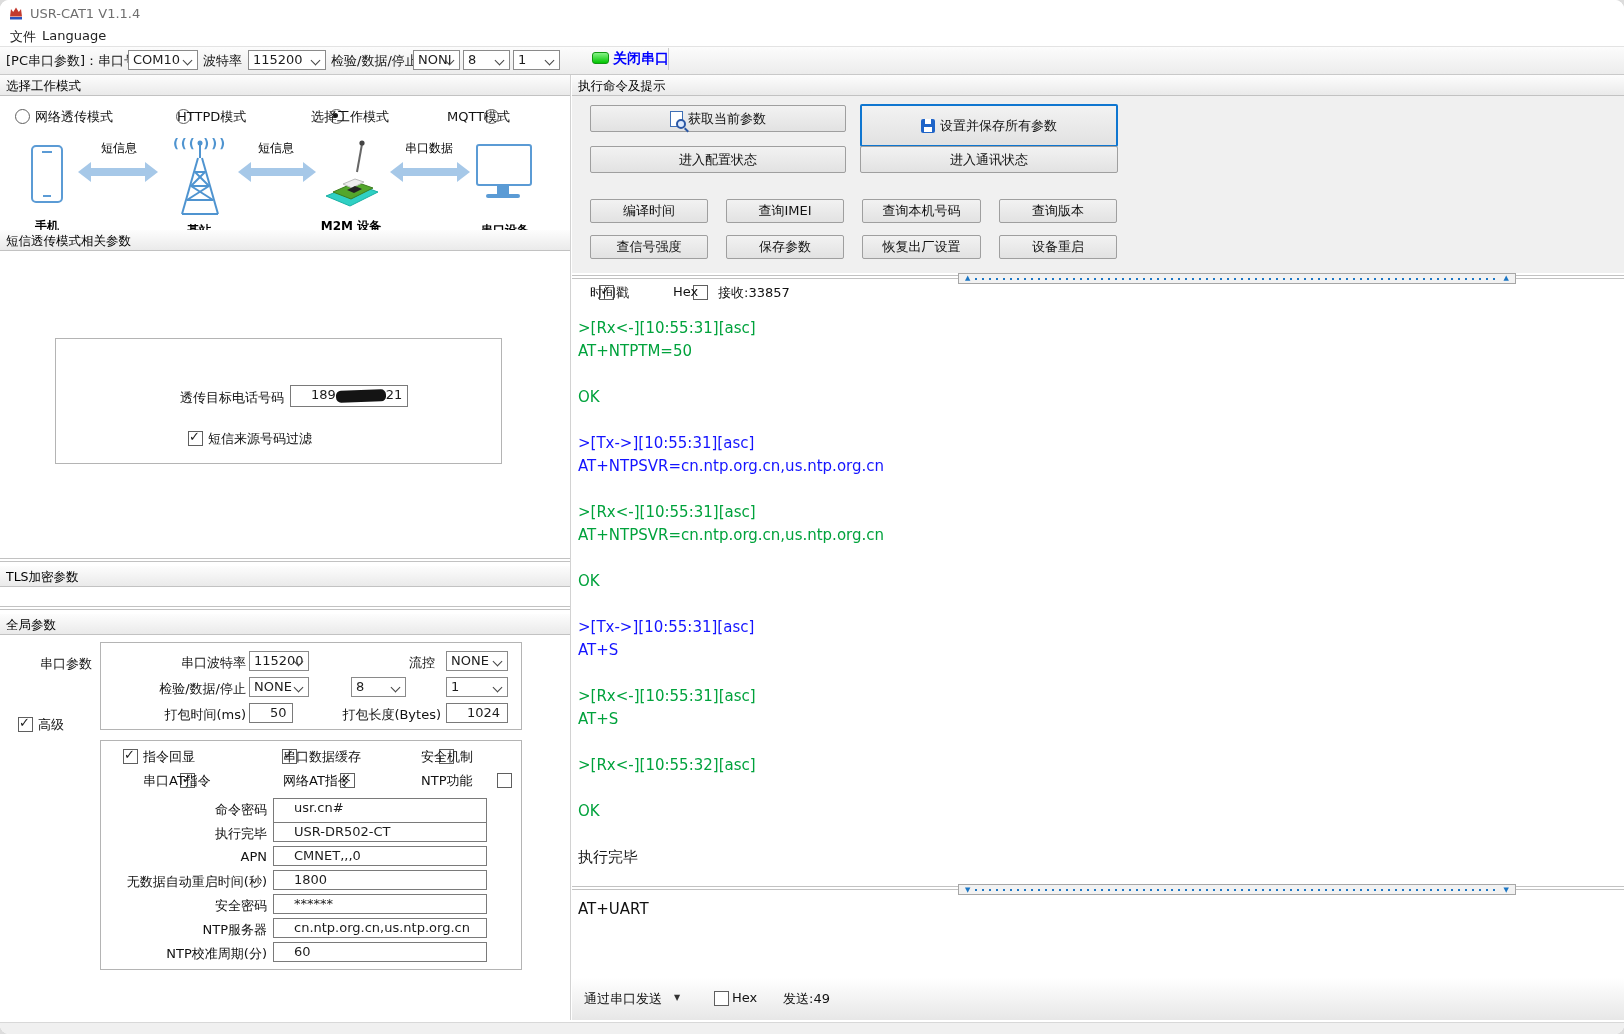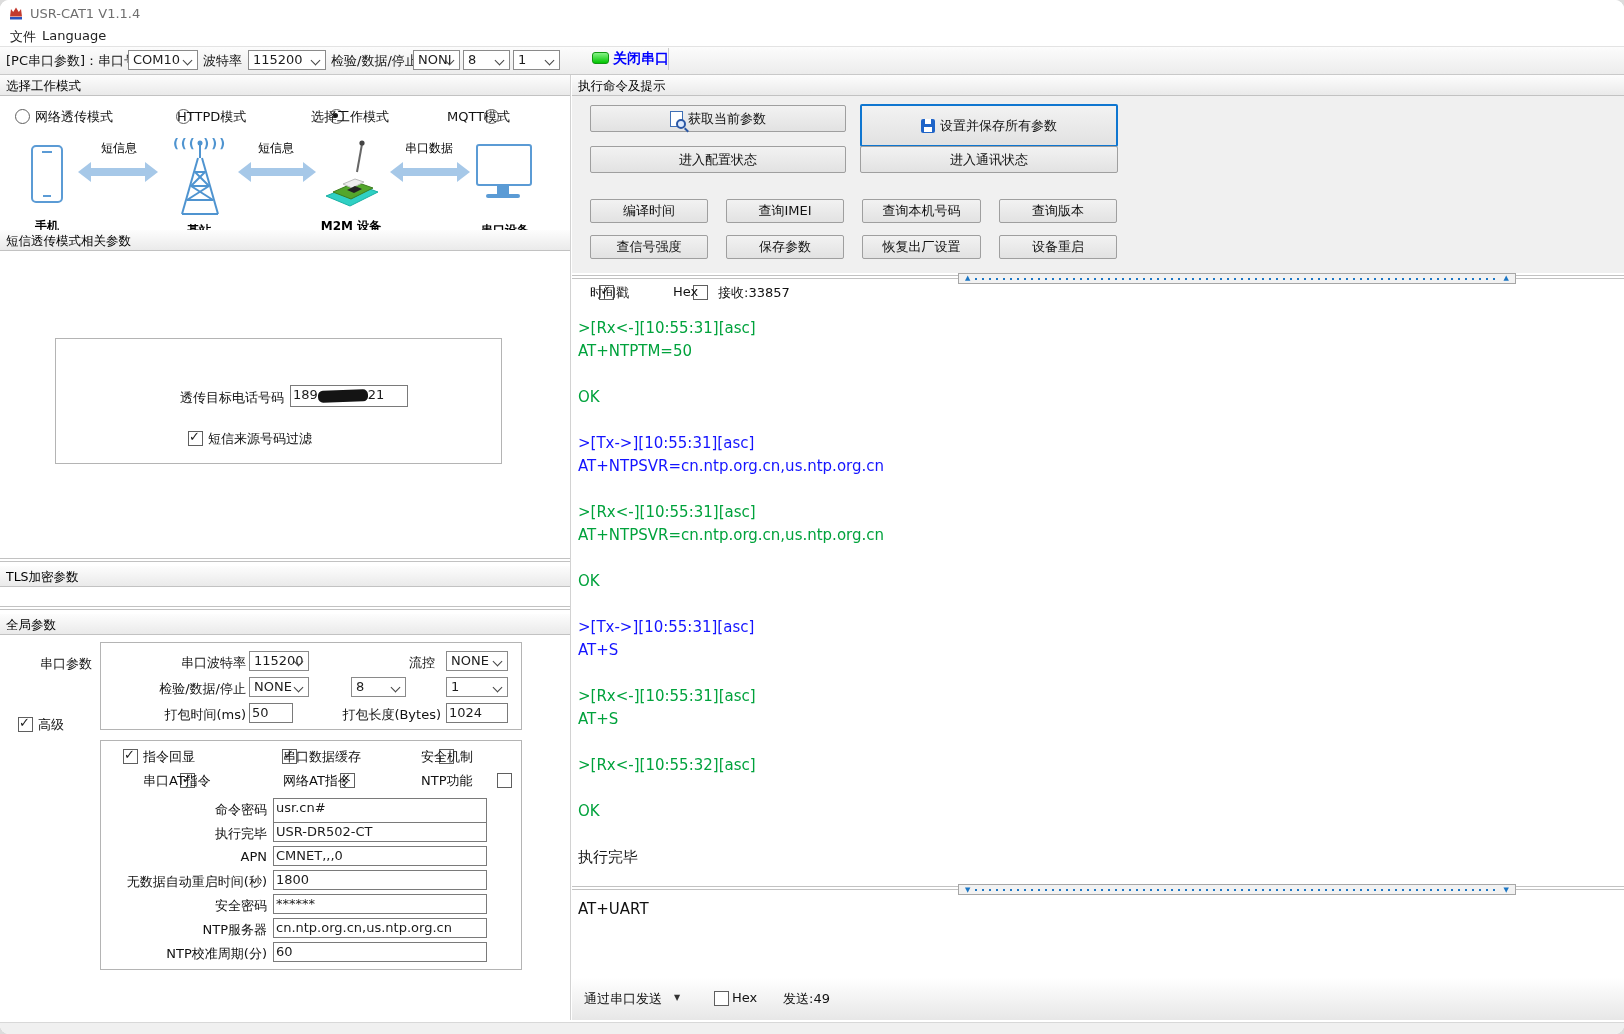--- a/index.html
+++ b/index.html
@@ -28,21 +28,21 @@
   .rail{background:linear-gradient(180deg,transparent 0 2px,#c2c2c2 2px 3px,#ffffff 3px 5px,#c2c2c2 5px 6px,transparent 6px);}
   
   .rad{width:13px;height:13px;border:1px solid #5f5f5f;border-radius:50%;background:#fff;display:inline-block;position:relative;}
   .rad.checked:after{content:"";position:absolute;left:3px;top:3px;width:5px;height:5px;border-radius:50%;background:#1c1c1c;}
   .cb{width:13px;height:13px;border:1px solid #5f5f5f;background:#fff;display:inline-block;position:relative;}
   .cb .tick{display:none;position:absolute;left:0px;top:-3px;font-size:13px;color:#1a1a1a;}
   .cb.checked .tick{display:block;}
   .lbl{font-size:13px;color:#111;white-space:nowrap;}
   .rlbl{font-size:13px;color:#111;white-space:nowrap;text-align:right;}
   .input{background:#fff;border:1px solid #7a7a7a;height:20px;line-height:18px;font-size:13px;
-         padding-left:2px;box-sizing:border-box;overflow:hidden;white-space:nowrap;}
+         padding-left:20px;box-sizing:border-box;overflow:hidden;white-space:nowrap;}
   .gbox{border:1px solid #b4b4b4;background:#fff;}
   
   .btn{background:linear-gradient(#f2f2f2,#e2e2e2);border:1px solid #9f9f9f;border-radius:2px;
        text-align:center;font-size:13px;color:#111;box-sizing:border-box;display:flex;
        align-items:center;justify-content:center;gap:5px;cursor:default;}
   .btn.hl{border:2px solid #0f76d0;}
   
   .node-label{font-size:12px;font-weight:600;color:#000;text-align:center;}
   .link-label{font-size:12px;color:#000;text-align:center;}
   .phone{border:2px solid #5b9bd5;border-radius:5px;background:#fff;}

